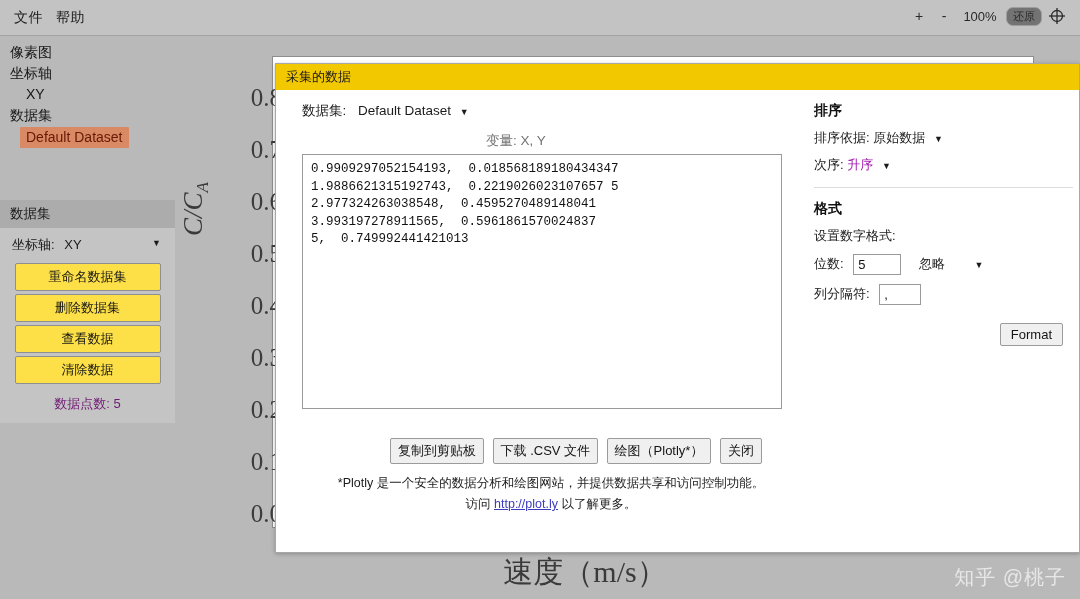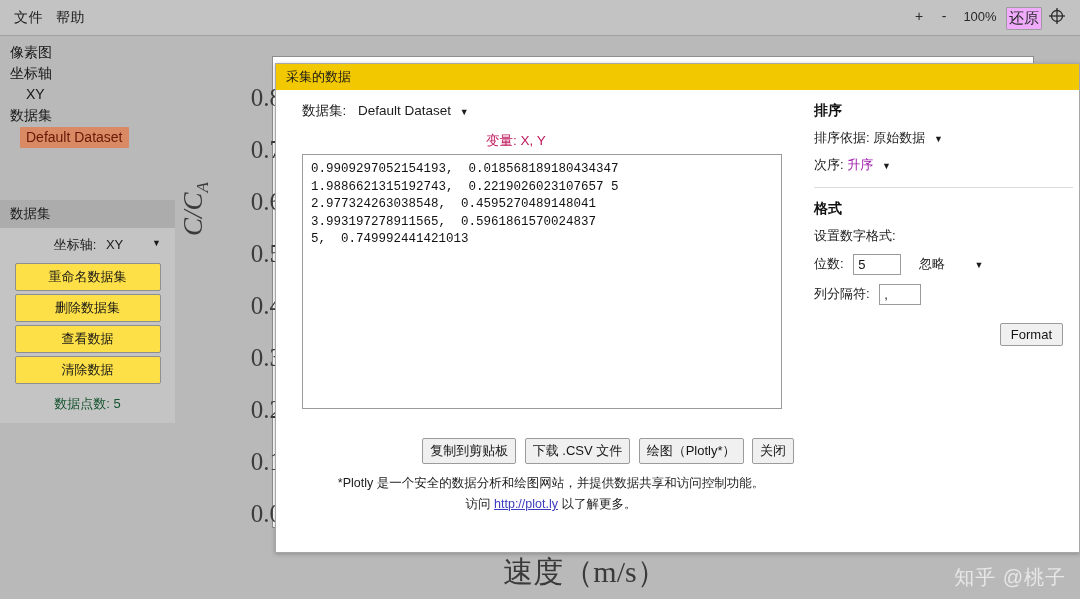--- a/index.html
+++ b/index.html
@@ -43,22 +43,22 @@
     position: absolute;
     top: 8px;
     font-size: 14px;
     color: #2a2a2a;
     text-align: center;
   }
   .tb-plus { left: 910px; width: 18px; }
   .tb-minus { left: 935px; width: 18px; }
   .tb-zoom { left: 958px; width: 44px; top: 9px; font-size: 13px; }
   .tb-reset {
-    left: 1006px; width: 34px; top: 9px; font-size: 15px;
-    background: #f0abfc; border: 1px solid #9d9d9d; border-radius: 1px;
+    left: 1006px; width: 34px; top: 9px; font-size: 11px;
+    background: #737373; border: 1px solid #9d9d9d; border-radius: 7px;
     padding: 1px 0; top: 7px;
   }
   .tb-cross { left: 1048px; width: 20px; top: 7px; }
   .cross-icon { display: block; }
 
   
   .graph-area {
     position: absolute;
     left: 0; top: 36px;
     width: 1080px; height: 563px;
@@ -148,21 +148,20 @@
     color: #1a1a1a;
     font-size: 13.5px;
     padding: 5px 0 5px 10px;
   }
   .ds-axes-row {
     font-size: 13px;
     color: #1a1a1a;
     padding: 8px 10px 6px 12px;
     position: relative;
     white-space: nowrap;
-    text-align: center;
   }
   .ds-axes-row .val { margin-left: 6px; }
   .ds-axes-row .caret {
     position: absolute;
     right: 14px; top: 10px;
     font-size: 9px;
     color: #1a1a1a;
   }
   .ds-btn {
     display: block;
@@ -174,21 +173,21 @@
     font-family: "Liberation Sans", sans-serif;
     font-size: 13px;
     color: #171717;
     padding: 4px 0;
     text-align: center;
     cursor: default;
   }
   .ds-count {
     text-align: center;
     font-size: 13px;
-    color: #14532d;
+    color: #701a75;
     padding-top: 8px;
   }
 
   
   .dialog {
     position: absolute;
     left: 275px; top: 63px;
     width: 805px; height: 490px;
     background: #ffffff;
     border: 1px solid #a7a7a7;
@@ -221,21 +220,21 @@
     white-space: nowrap;
   }
   .row-dataset .dd {
     margin-left: 8px;
     color: #1b1b1b;
   }
   .row-dataset .caret { font-size: 9px; margin-left: 5px; }
   .row-variables {
     text-align: center;
     font-size: 13.5px;
-    color: #be185d;
+    color: #737373;
     padding: 12px 40px 8px 0;
   }
   .data-box {
     position: absolute;
     left: 26px; top: 64px;
     width: 480px; height: 255px;
     border: 1px solid #9a9a9a;
     background: #fff;
     box-sizing: border-box;
     padding: 6px 8px;
@@ -246,21 +245,21 @@
     font-size: 12.5px;
     line-height: 17.5px;
     color: #121212;
     white-space: pre;
   }
 
   .btn-row {
     position: absolute;
     left: 0; top: 348px;
     width: 520px;
-    text-align: right;
+    text-align: center;
     padding-left: 80px;
     box-sizing: border-box;
   }
   .dlg-btn {
     display: inline-block;
     background: #f0f0f0;
     border: 1px solid #9b9b9b;
     border-radius: 2px;
     font-family: "Liberation Sans", sans-serif;
     font-size: 13px;

